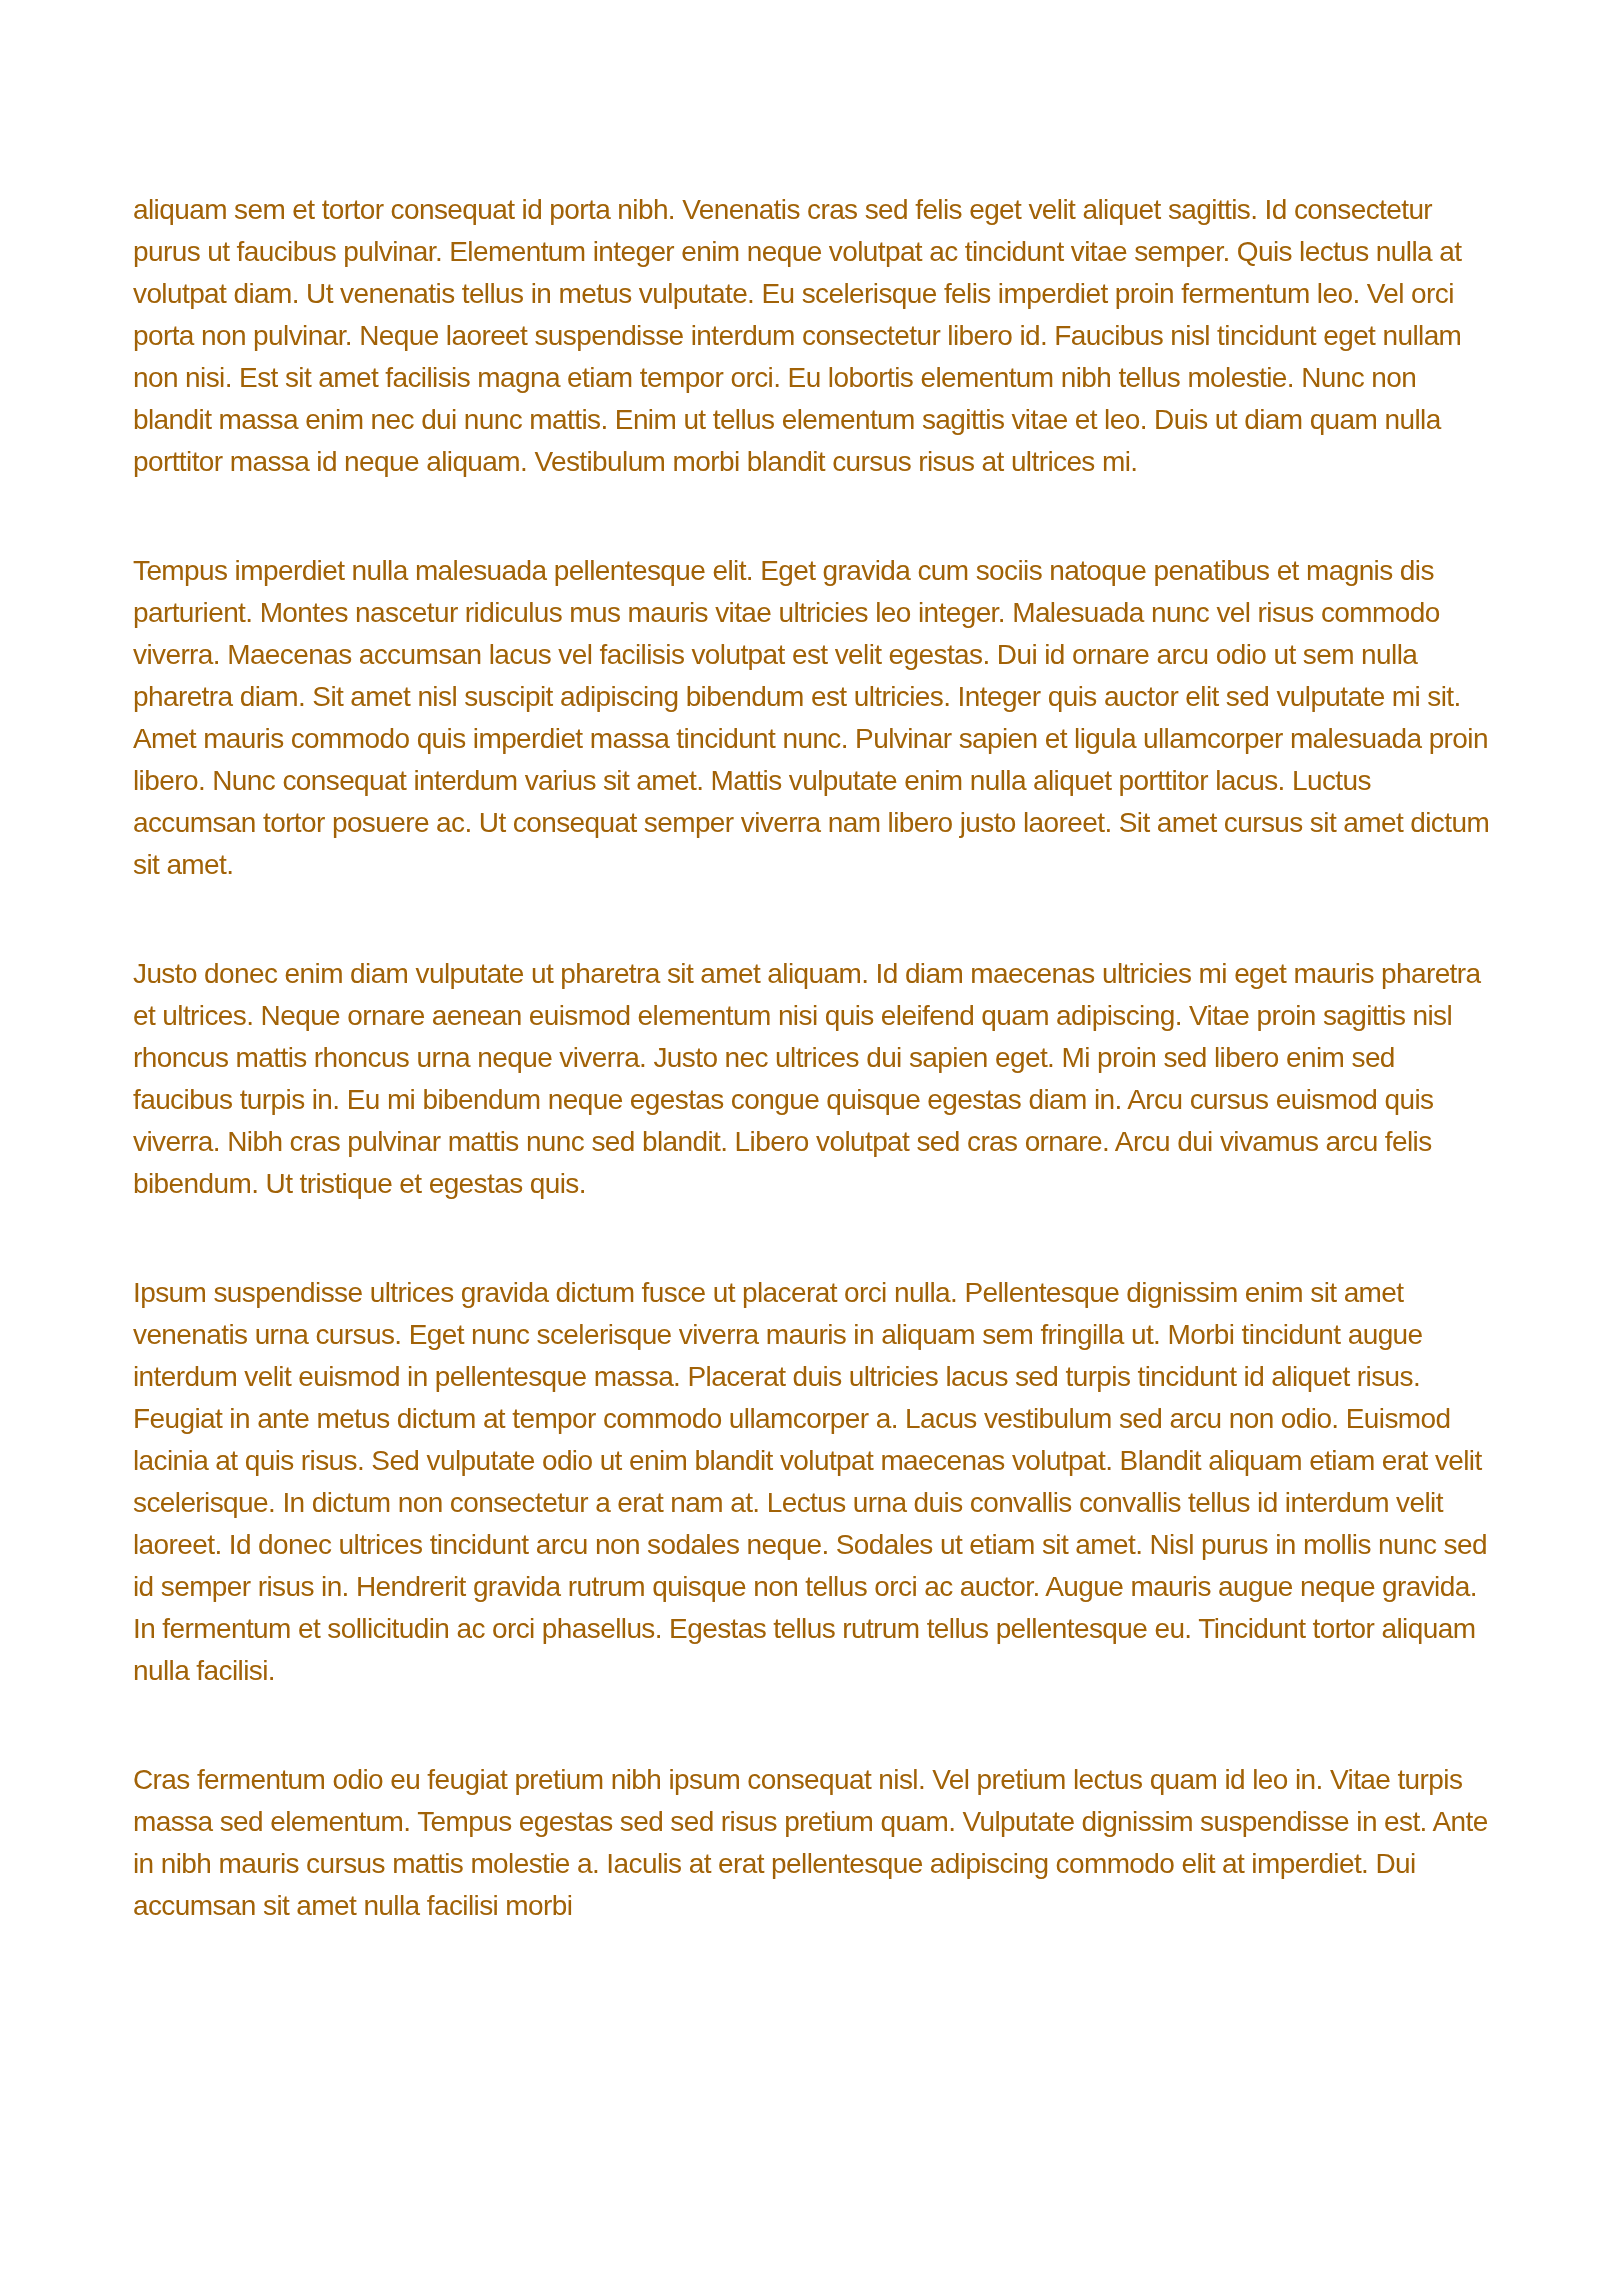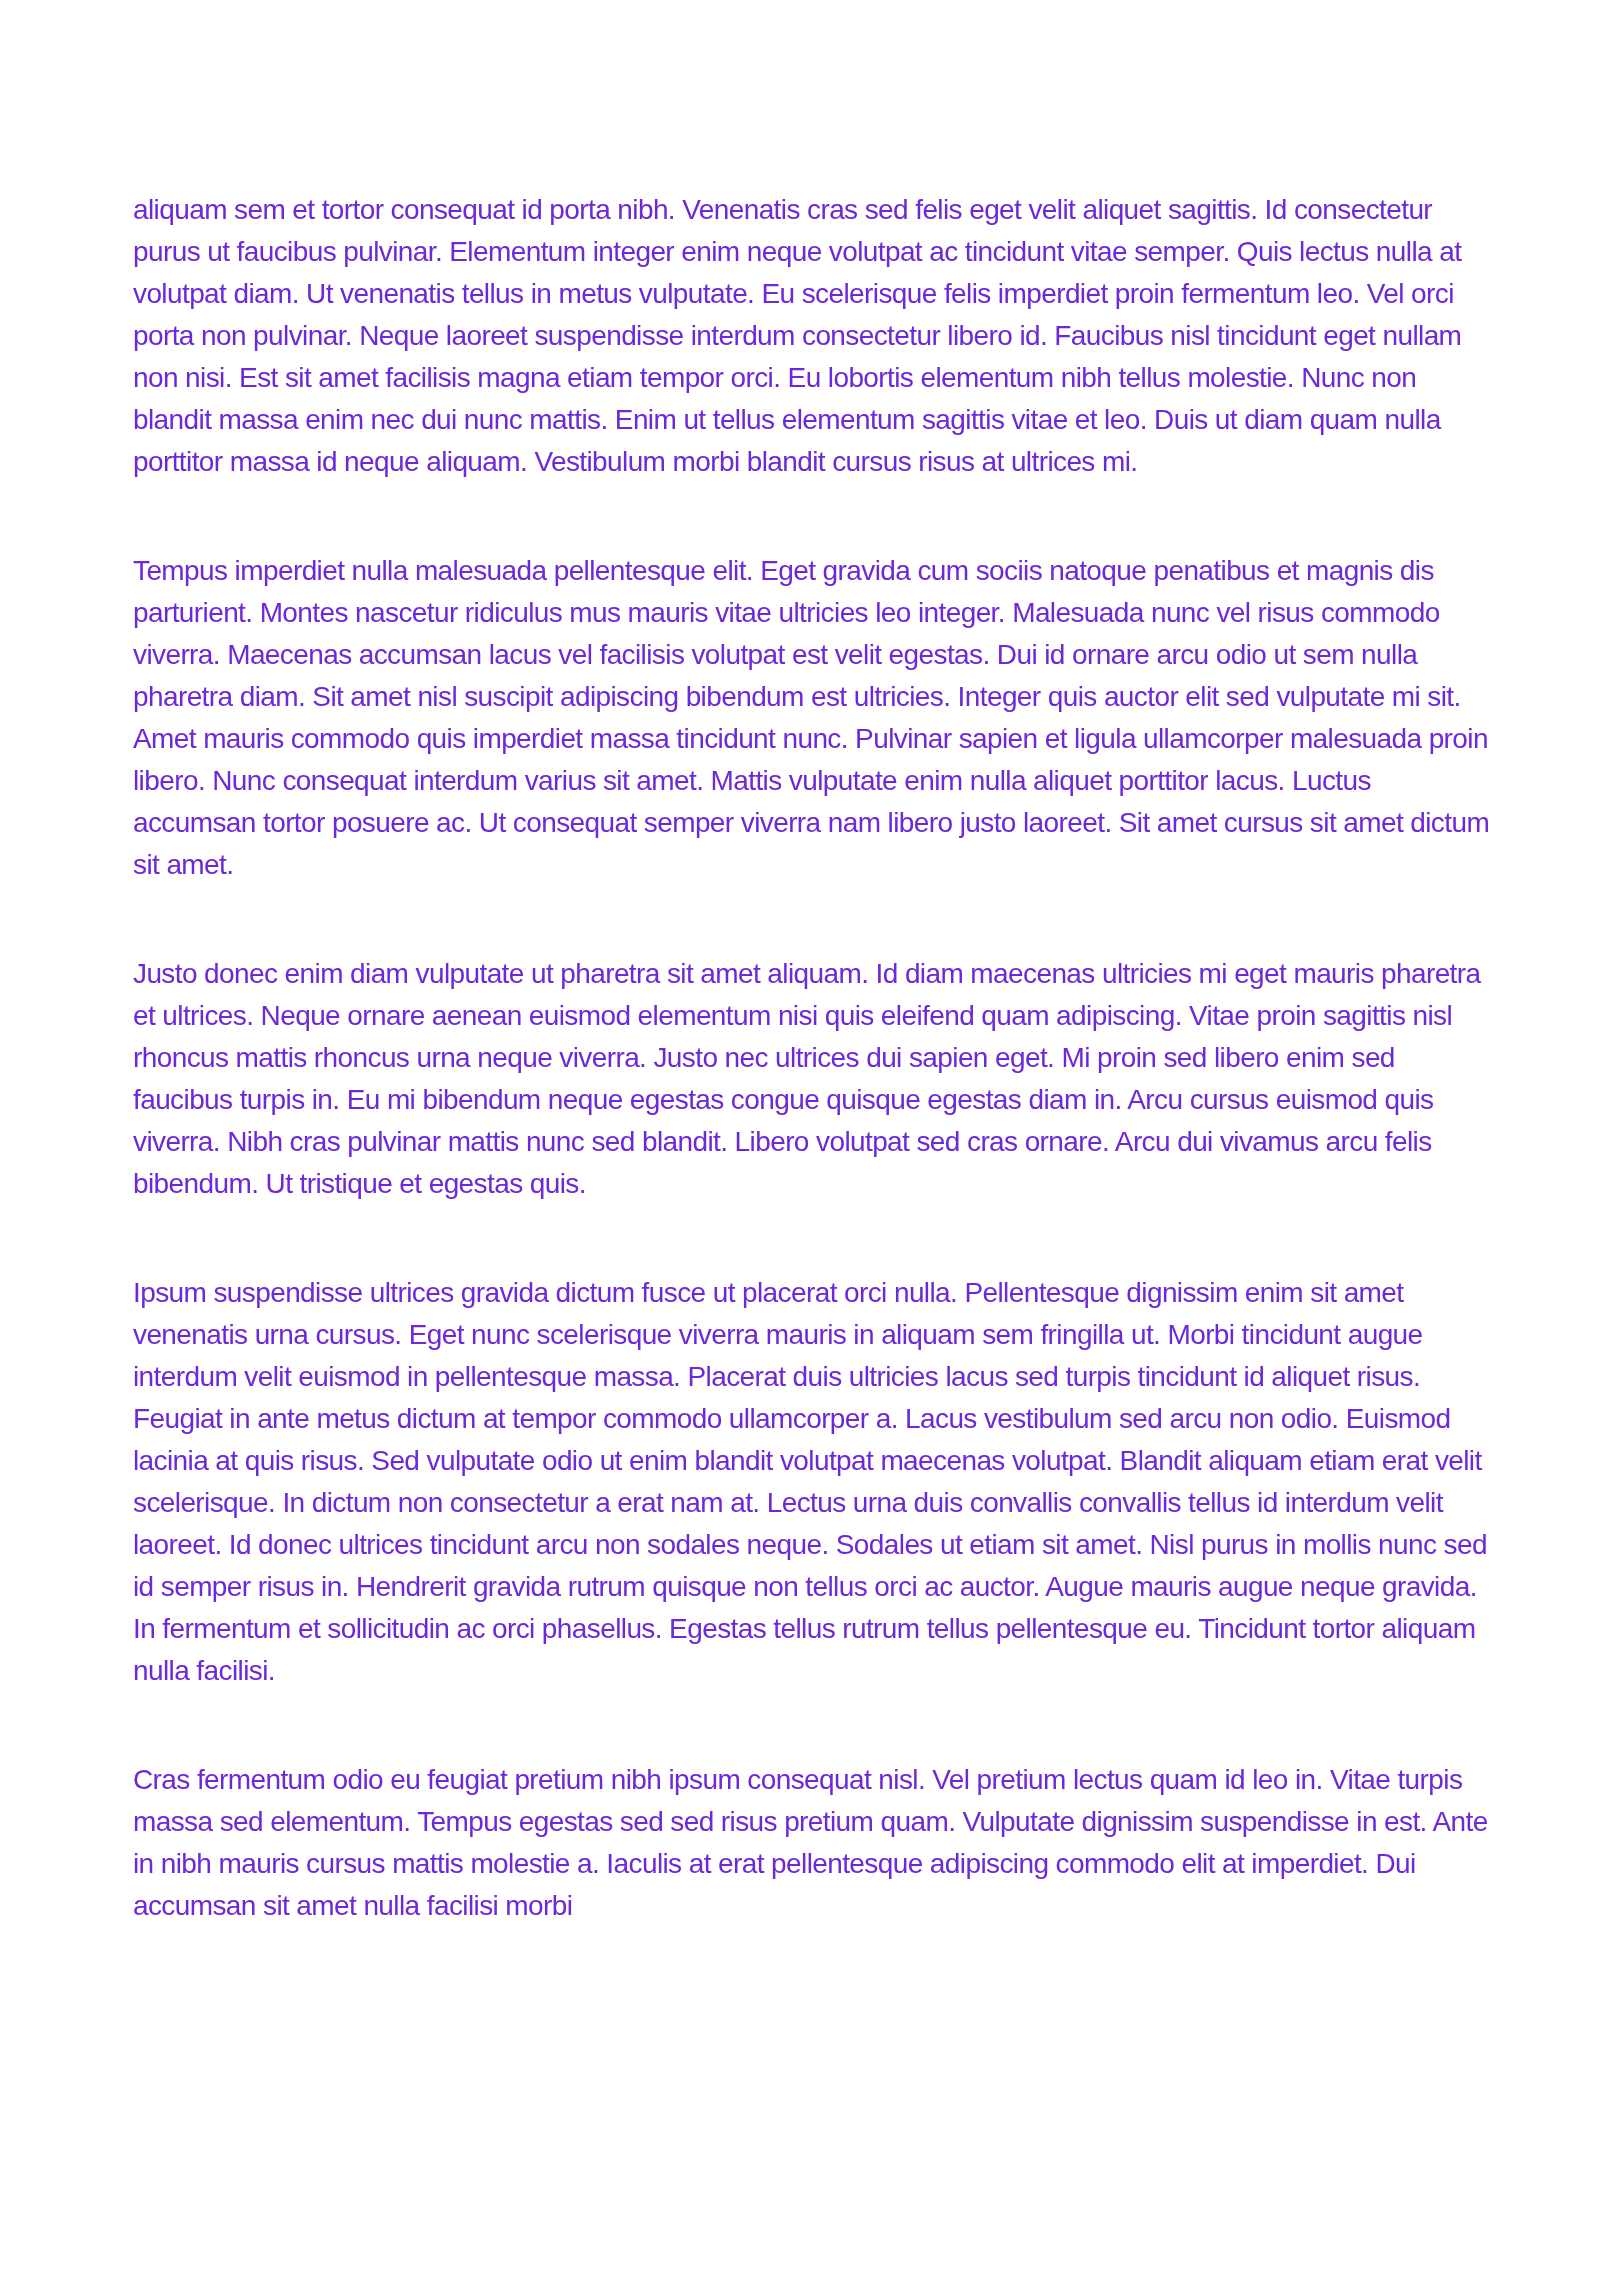--- a/index.html
+++ b/index.html
@@ -13,21 +13,21 @@
     height: 2293px;
     background: #ffffff;
     overflow: hidden;
     font-family: "Liberation Sans", sans-serif;
   }
   .content {
     position: absolute;
     top: 189px;
     left: 133px;
     width: 1362px;
-    color: #6d28d9;
+    color: #a16207;
     font-size: 28px;
     line-height: 42px;
     letter-spacing: -0.6px;
     text-align: left;
   }
   .content p {
     margin: 0 0 67px 0;
     padding: 0;
   }
   .content p:last-child {

